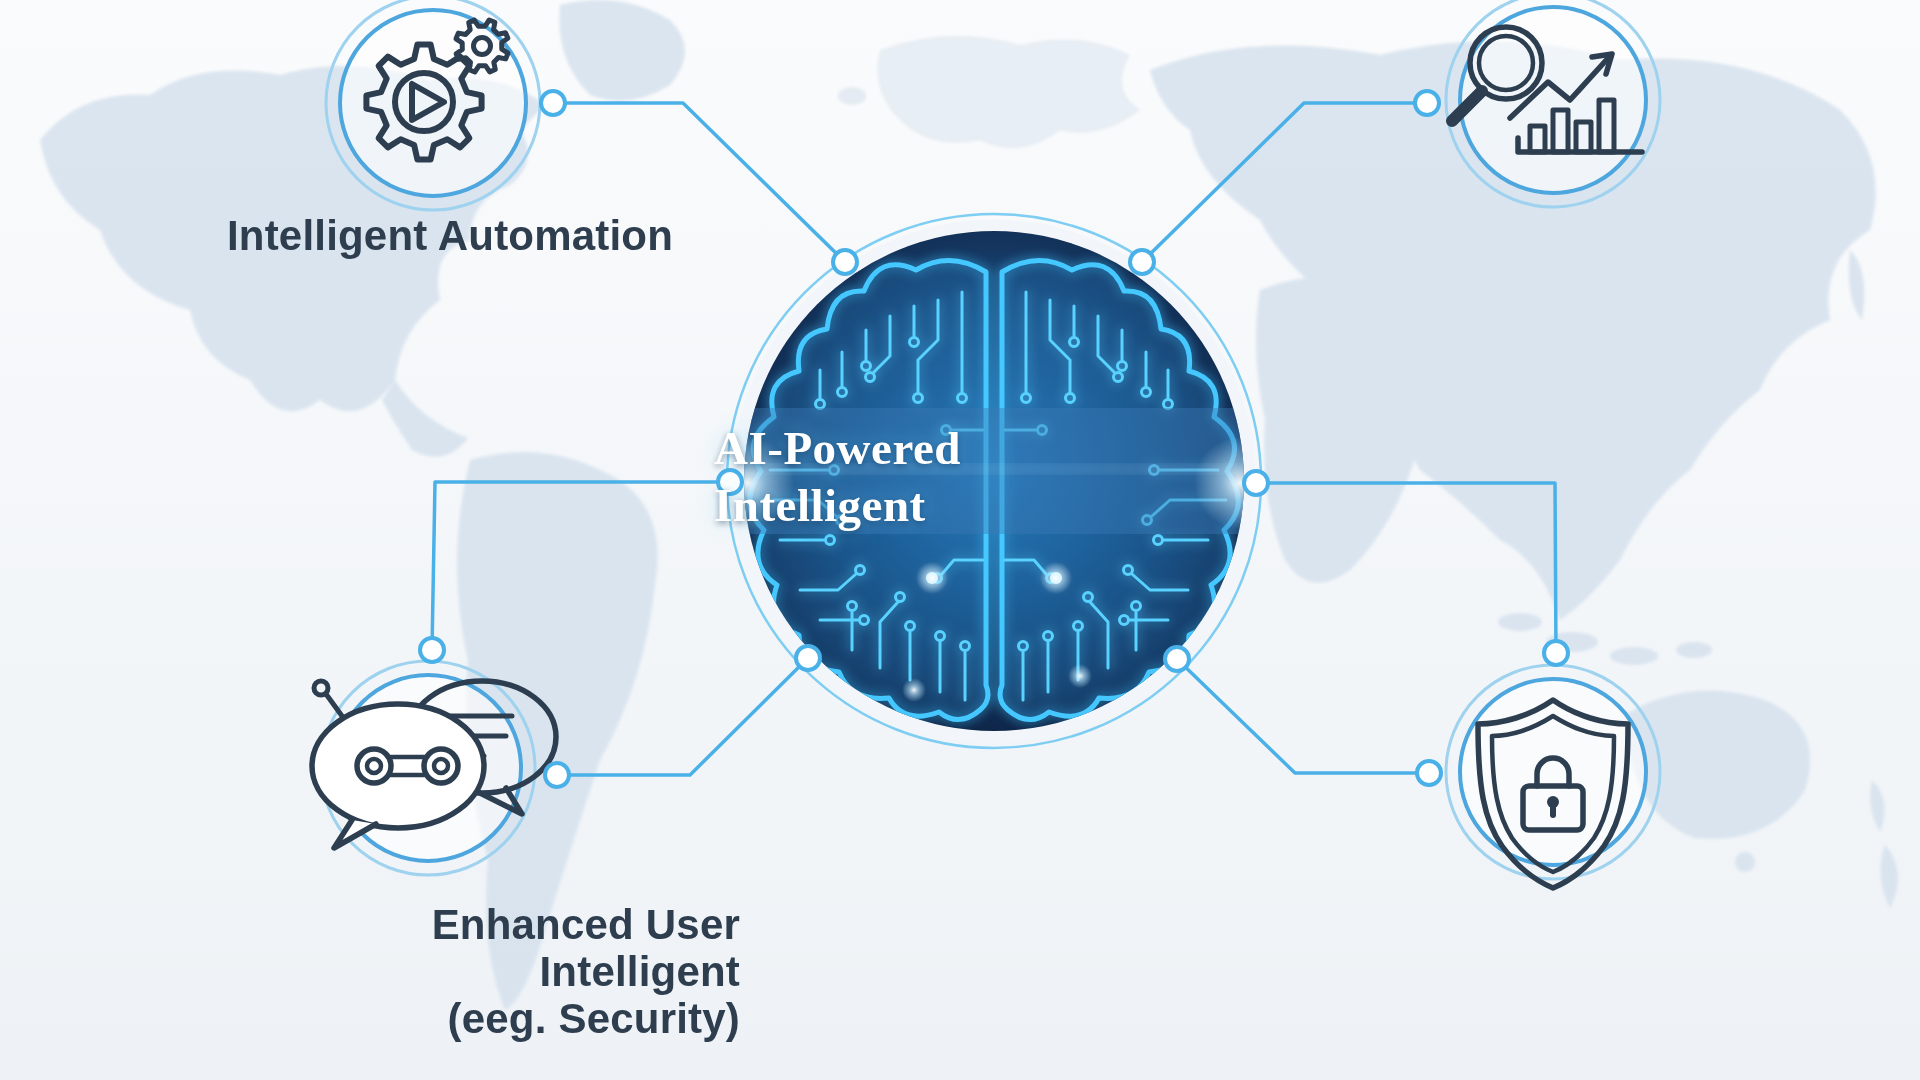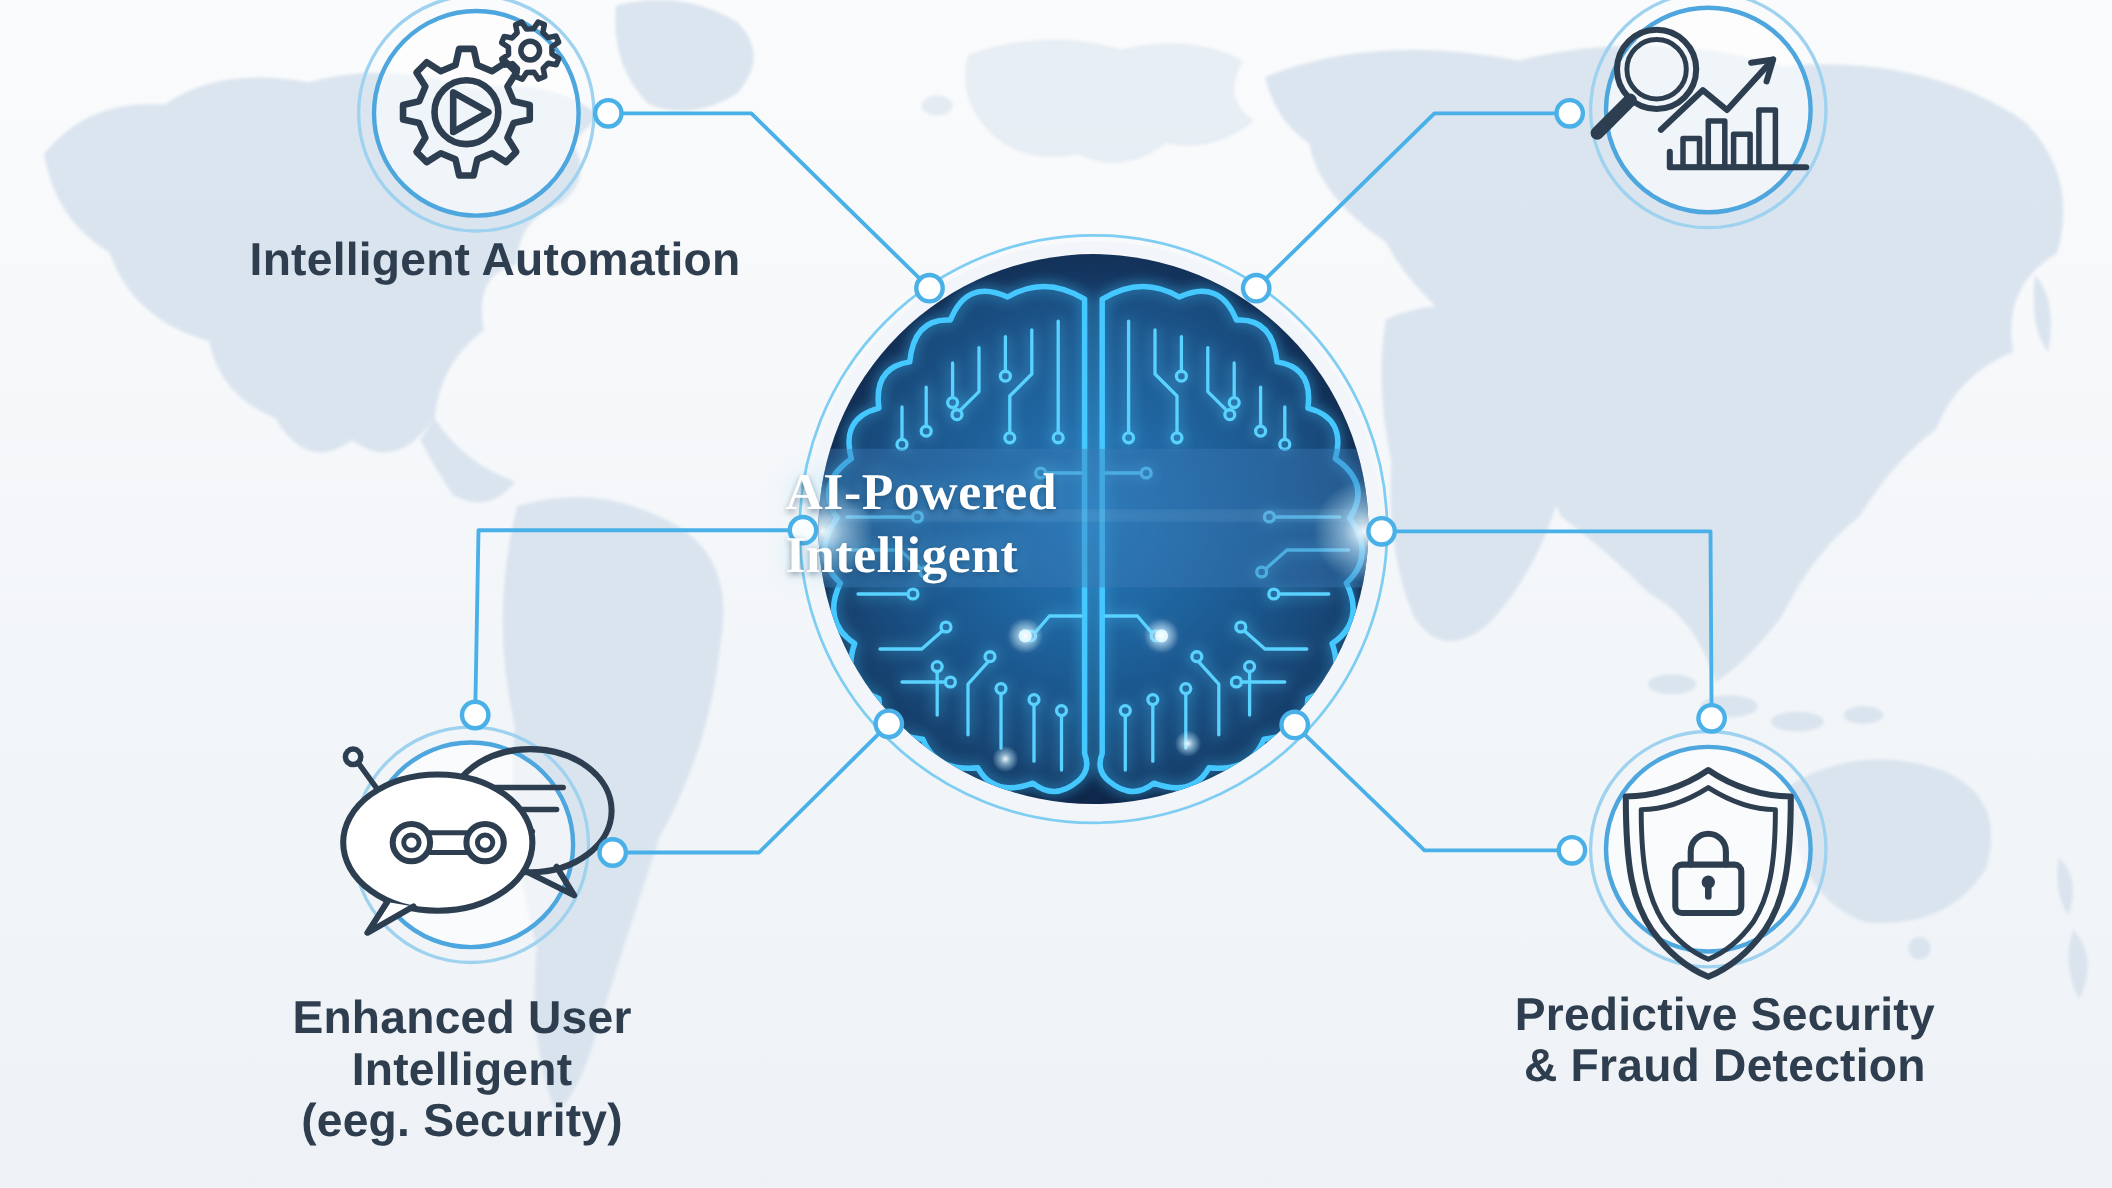--- a/index.html
+++ b/index.html
@@ -245,24 +245,20 @@
   <div>Intelligent</div>
 </div>
 
 <div class="node-label" style="left:450px;top:212px;">
   <div>Intelligent Automation</div>
 </div>
 
 <div class="node-label" style="left:1585px;top:212px;">
 </div>
 
-<div class="node-label" style="left:420px;top:901px;">
+<div class="node-label" style="left:420px;top:901px;text-align:right;">
   <div>Enhanced User</div>
   <div>Intelligent</div>
   <div>(eeg. Security)</div>
 </div>
 
-<div class="node-label" style="left:1568px;top:898px;">
-  <div>Predictive Security</div>
-  <div>&amp; Fraud Detection</div>
-</div>
 
 </div>
 
 </body></html>

